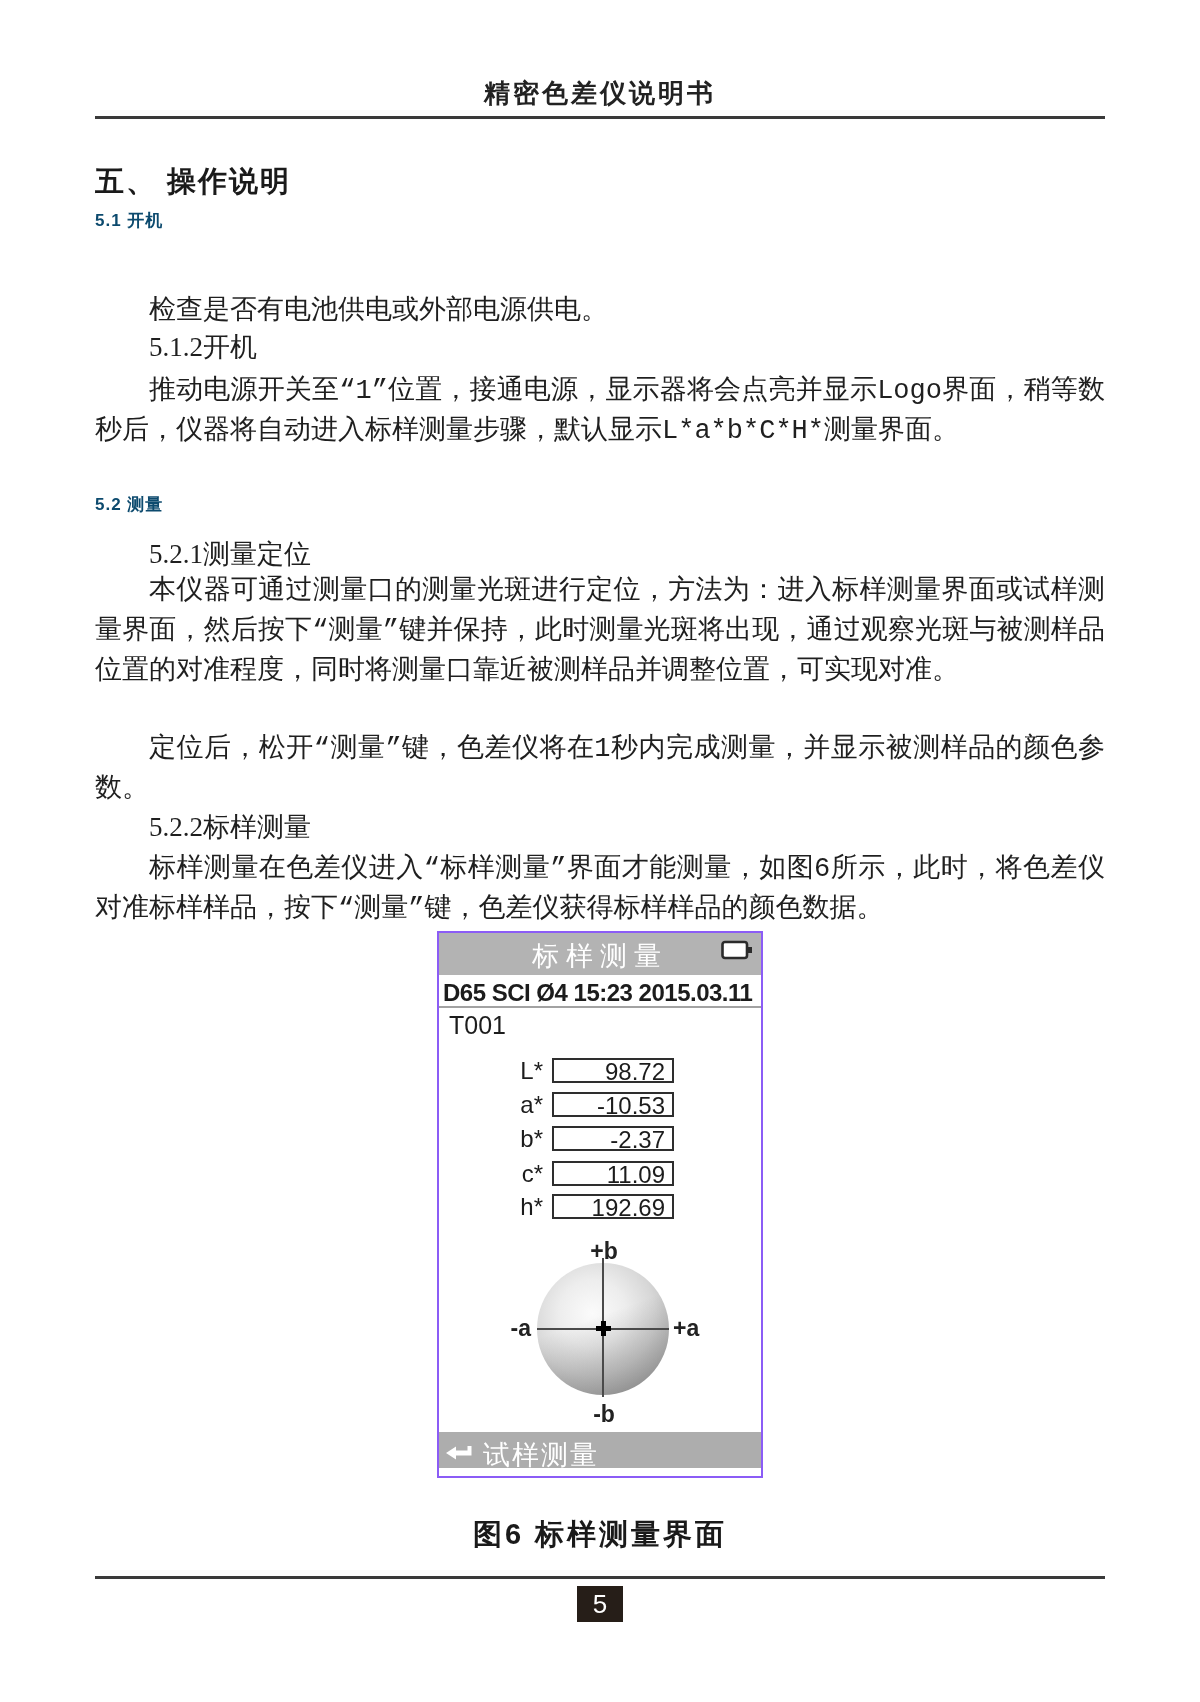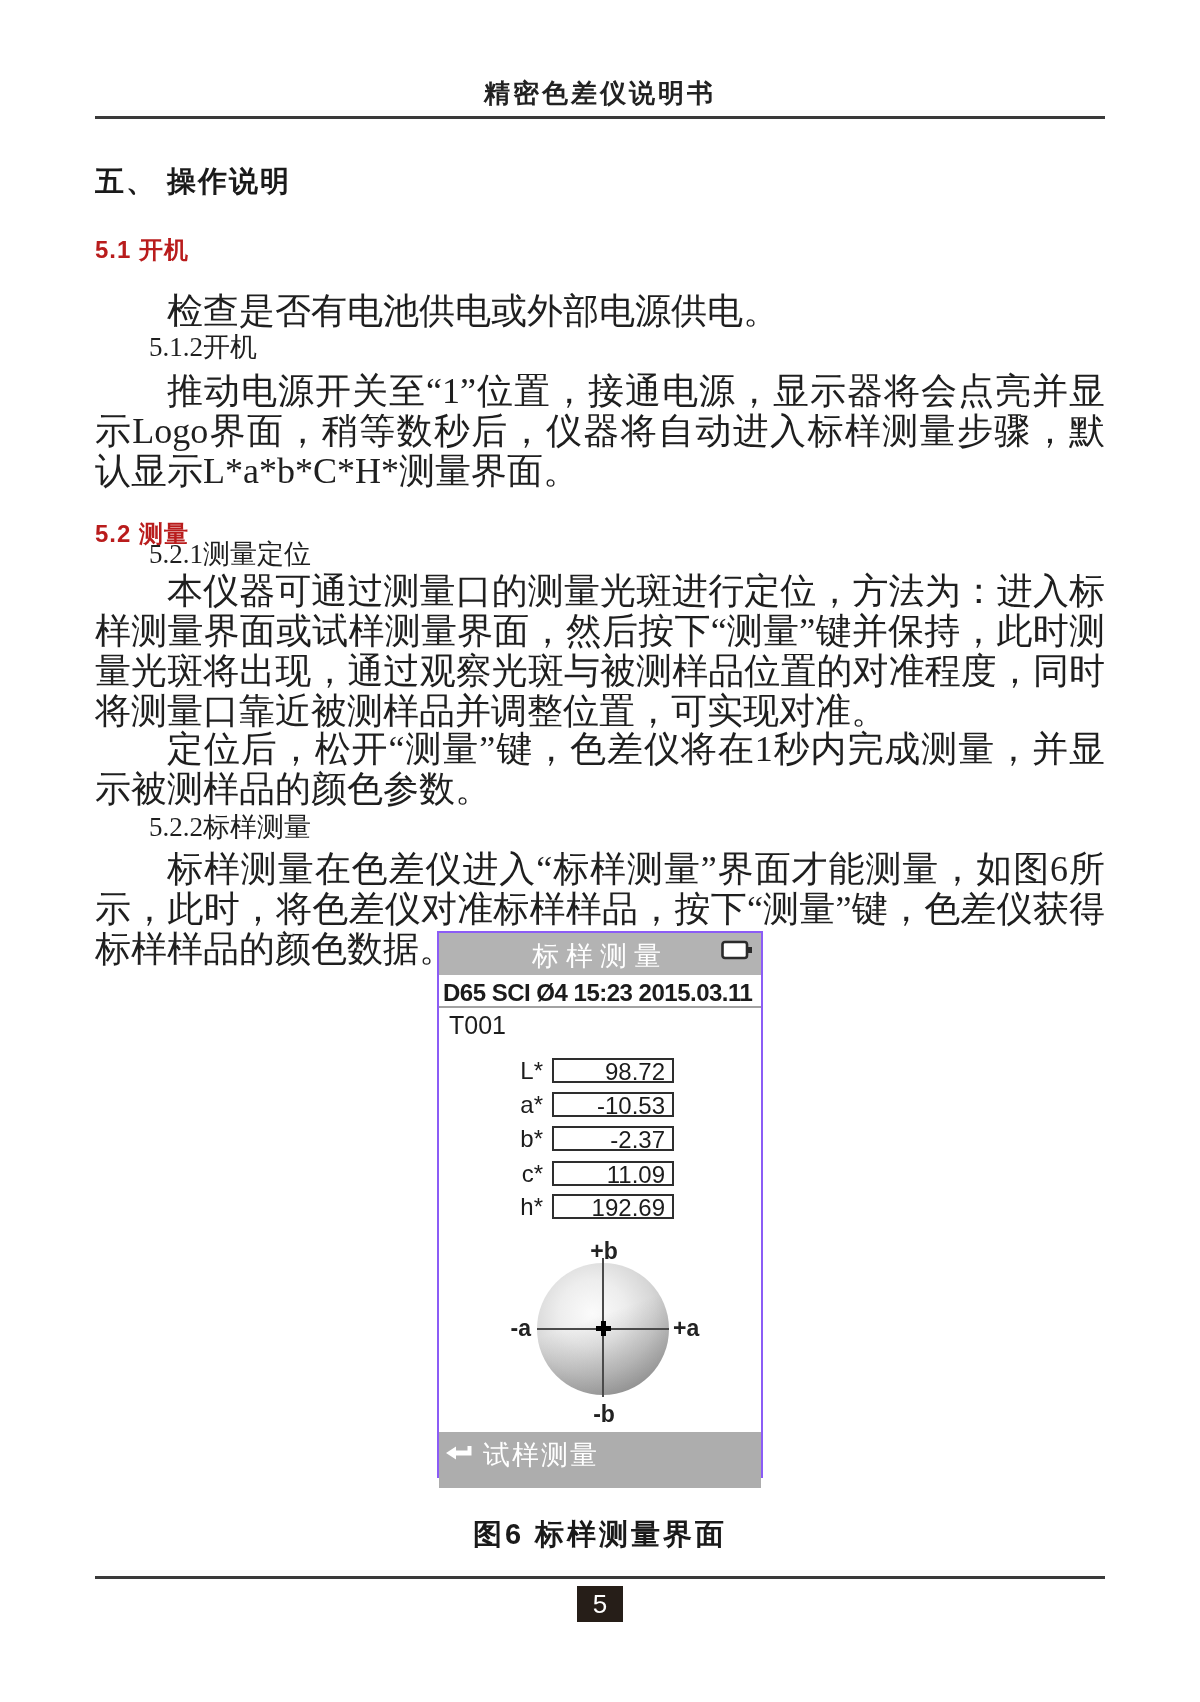--- a/index.html
+++ b/index.html
@@ -15,23 +15,23 @@
     font-family:"Liberation Sans","DejaVu Sans",sans-serif;font-weight:600;
     font-size:26px;letter-spacing:3px;color:#222;
   }
   .rule{position:absolute;left:95px;width:1010px;height:3px;background:#3a3a3a;}
   .rule-top{top:116px;}
   .rule-bottom{top:1576px;}
 
   
   .blk{position:absolute;left:95px;width:1010px;}
   .h1{font-size:29px;letter-spacing:2px;color:#1a1a1a;}
-  .h2{font-size:24px;letter-spacing:1px;color:#b91c1c;margin-top:25px;}
+  .h2{font-size:17px;letter-spacing:1px;color:#0c4a6e;}
   .sub{font-size:27px;text-indent:2em;}
-  .para{margin:0;font-size:36px;line-height:40px;text-align:justify;text-indent:2em;}
+  .para{margin:0;font-size:27px;line-height:40px;text-align:justify;text-indent:2em;font-family:Liberation Mono, monospace;}
 
   
   .screen{
     position:absolute;left:437px;top:931px;width:326px;height:547px;
     border:2px solid #8b5cf6;background:#ffffff;box-sizing:border-box;
     font-family:"Liberation Sans","DejaVu Sans",sans-serif;
   }
   .scr-titlebar{position:absolute;left:0;top:0;right:0;height:42px;background:#b3b3b3;}
   .scr-title{
     position:absolute;left:0;right:0;top:5px;text-align:center;
@@ -72,21 +72,21 @@
     background:
       linear-gradient(160deg, rgba(0,0,0,0) 42%, rgba(50,50,50,0.20) 72%, rgba(35,35,35,0.32) 100%),
       radial-gradient(circle at 42% 38%, #fbfbfb 0%, #ededed 30%, #d7d7d7 55%, #b6b6b6 80%, #9d9d9d 100%);
   }
   .ch-v{position:absolute;left:163px;top:325px;width:2px;height:139px;background:#4a4a4a;}
   .ch-h{position:absolute;left:98px;top:395px;width:132px;height:2px;background:#4a4a4a;}
   .center-mark-h{position:absolute;left:157px;top:393px;width:15px;height:5px;background:#000;}
   .center-mark-v{position:absolute;left:162px;top:388px;width:5px;height:15px;background:#000;}
 
   .scr-bottombar{
-    position:absolute;left:0;right:0;top:499px;height:56px;background:#adadad;
+    position:absolute;left:0;right:0;top:499px;height:36px;background:#adadad;
   }
   .enter-arrow{position:absolute;left:7px;top:13px;width:30px;height:17px;}
   .bottombar-label{
     position:absolute;left:44px;top:5px;color:#ffffff;font-size:27px;letter-spacing:2px;
   }
 
   .caption{
     position:absolute;top:1515px;left:0;width:100%;text-align:center;
     font-size:29px;letter-spacing:3px;color:#1a1a1a;
   }

